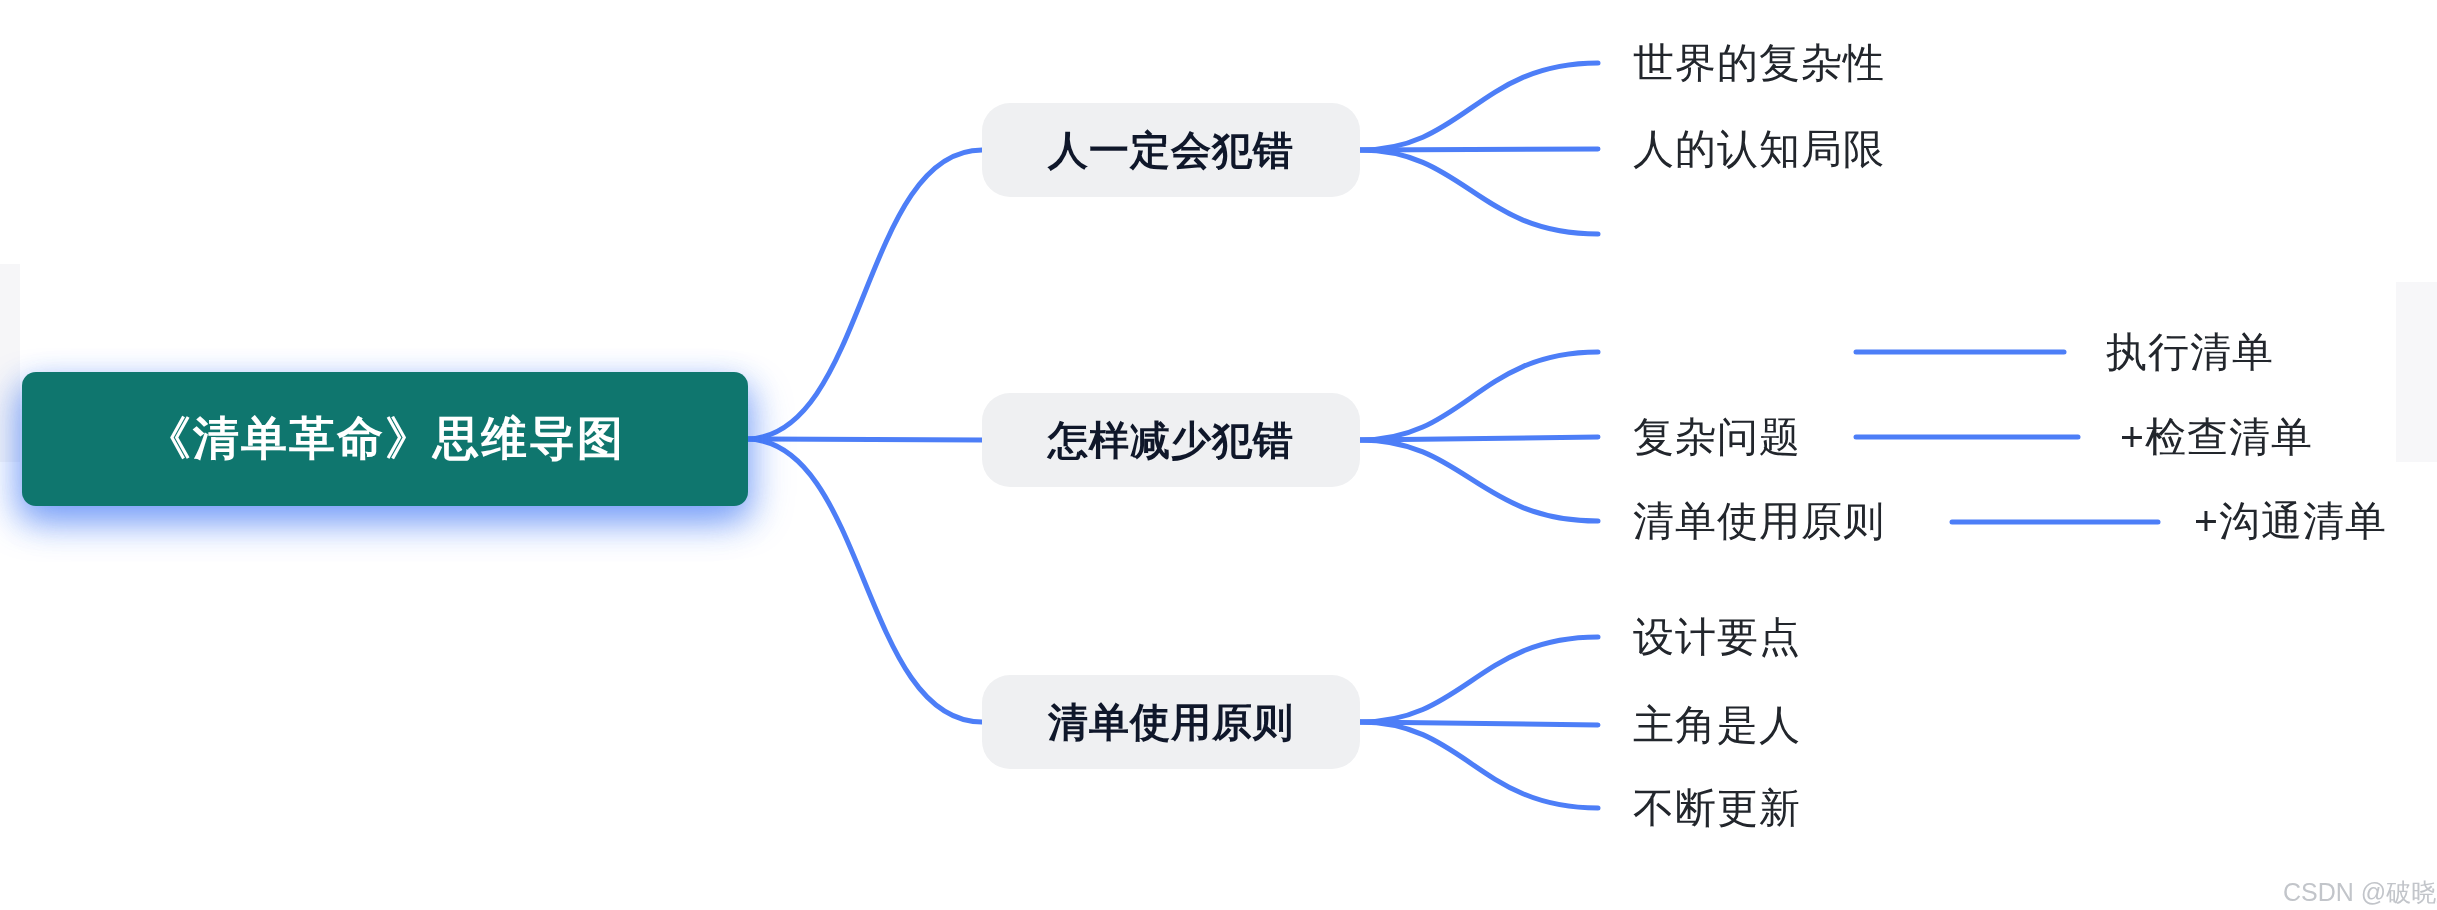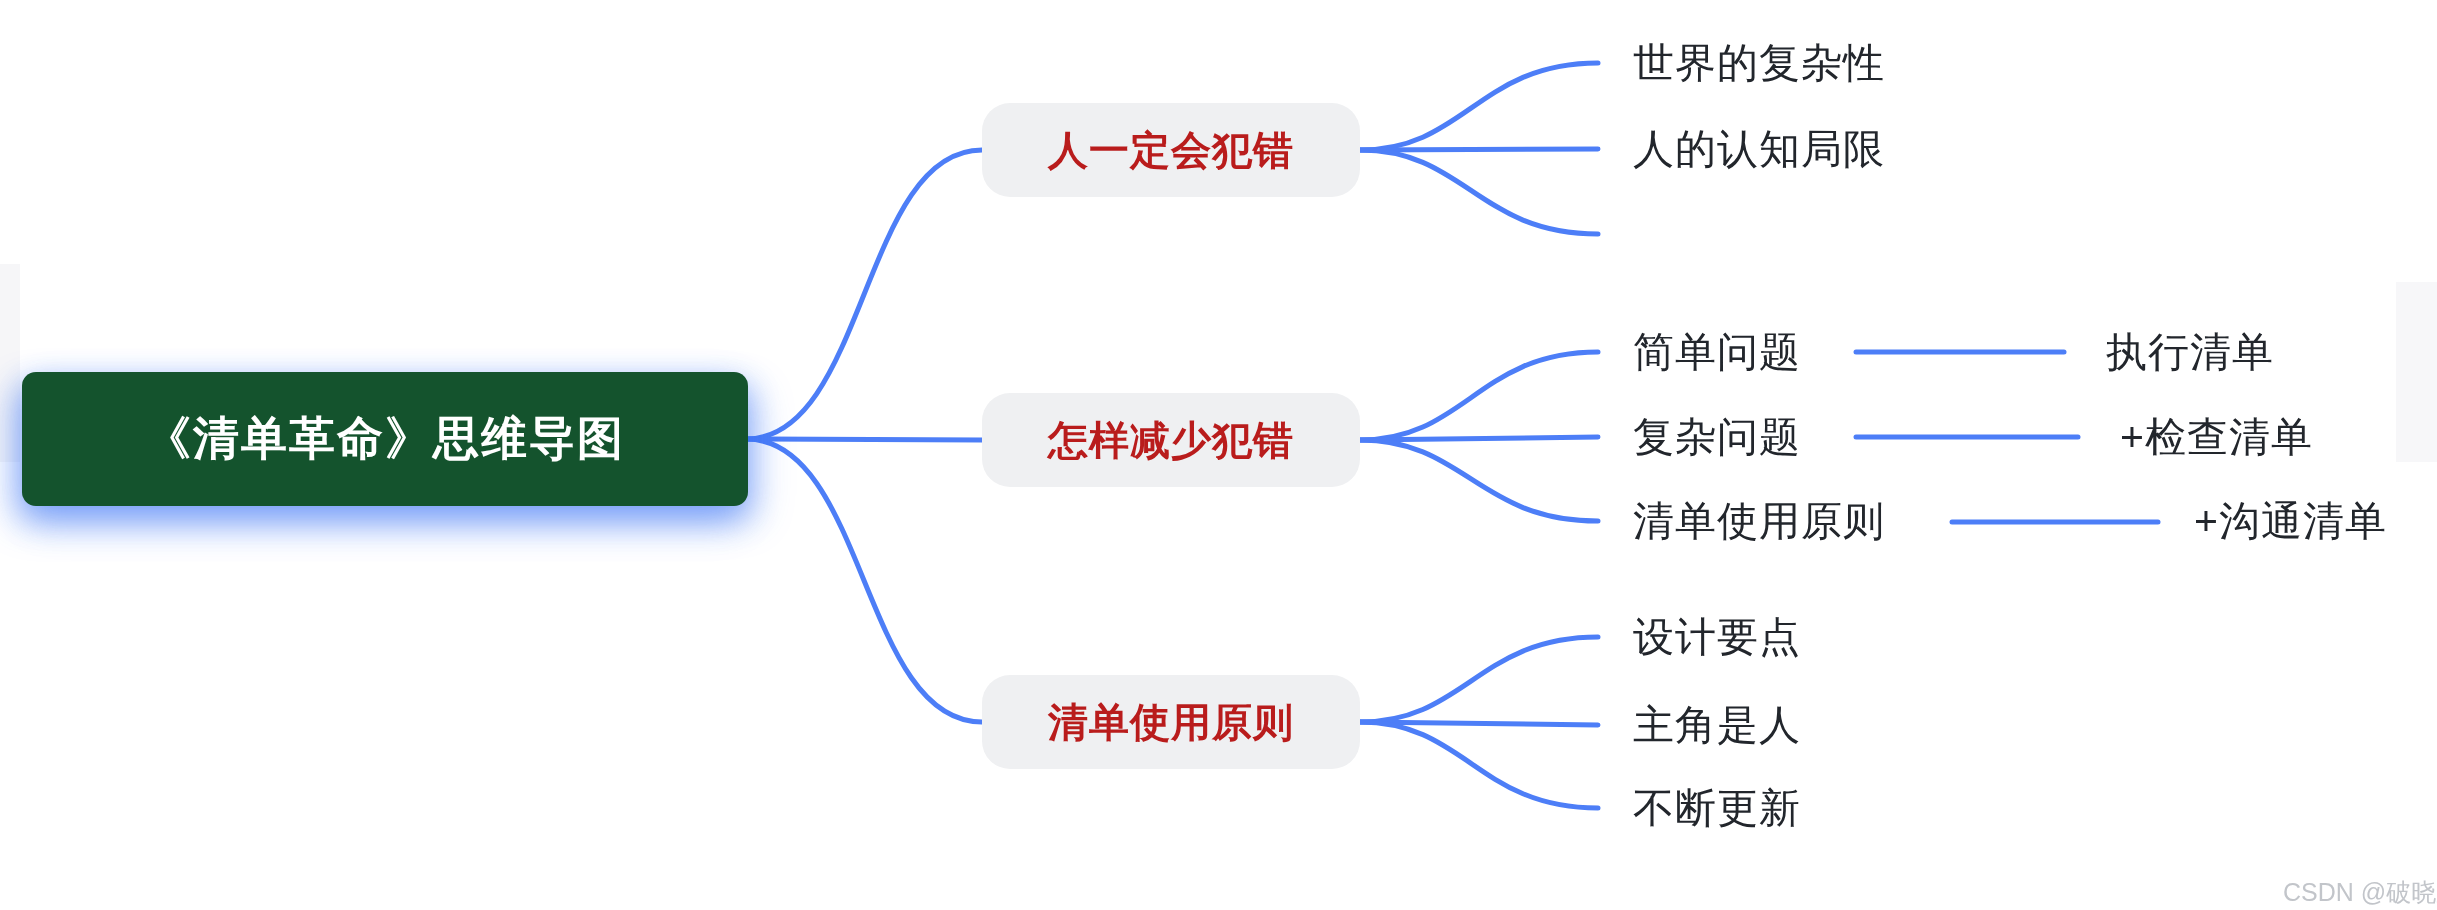--- a/index.html
+++ b/index.html
@@ -8,31 +8,31 @@
 
   .canvas { position: absolute; left: 0; top: 0; width: 2437px; height: 910px; }
 
   svg.connectors { position: absolute; left: 0; top: 0; width: 2437px; height: 910px; pointer-events: none; }
   svg.connectors path { fill: none; stroke: #4d7ef7; stroke-width: 5; stroke-linecap: round; }
 
   .node { position: absolute; display: flex; align-items: center; justify-content: center; }
 
   .root-node {
     left: 22px; top: 372px; width: 726px; height: 134px;
-    background: #14532d; border-radius: 14px;
+    background: #0f766e; border-radius: 14px;
     color: #ffffff; font-size: 46px; font-weight: 700; letter-spacing: 2px;
     box-shadow: 0 12px 30px rgba(47,108,246,.40),
                 -10px 16px 38px rgba(47,108,246,.28),
                 10px 16px 38px rgba(47,108,246,.22);
   }
 
   .branch-node {
     left: 982px; width: 378px; height: 94px;
     background: #eff0f2; border-radius: 28px;
-    color: #b91c1c; font-size: 40px; font-weight: 700; letter-spacing: 1px;
+    color: #0f172a; font-size: 40px; font-weight: 700; letter-spacing: 1px;
   }
   .branch-1 { top: 103px; }
   .branch-2 { top: 393px; }
   .branch-3 { top: 675px; }
 
   .leaf {
     position: absolute; transform: translateY(-50%);
     color: #22262c; font-size: 41px; font-weight: 400; letter-spacing: 1px;
     white-space: nowrap;
   }
@@ -79,21 +79,20 @@
 
   <div class="node root-node">《清单革命》思维导图</div>
 
   <div class="node branch-node branch-1">人一定会犯错</div>
   <div class="node branch-node branch-2">怎样减少犯错</div>
   <div class="node branch-node branch-3">清单使用原则</div>
 
   <div class="leaf" style="left:1633px; top:63px;">世界的复杂性</div>
   <div class="leaf" style="left:1633px; top:149px;">人的认知局限</div>
 
-  <div class="leaf" style="left:1633px; top:352px;">简单问题</div>
   <div class="leaf" style="left:1633px; top:437px;">复杂问题</div>
   <div class="leaf" style="left:1633px; top:521px;">清单使用原则</div>
 
   <div class="leaf" style="left:2106px; top:352px;">执行清单</div>
   <div class="leaf" style="left:2120px; top:437px;">+检查清单</div>
   <div class="leaf" style="left:2194px; top:521px;">+沟通清单</div>
 
   <div class="leaf" style="left:1633px; top:637px;">设计要点</div>
   <div class="leaf" style="left:1633px; top:725px;">主角是人</div>
   <div class="leaf" style="left:1633px; top:808px;">不断更新</div>

